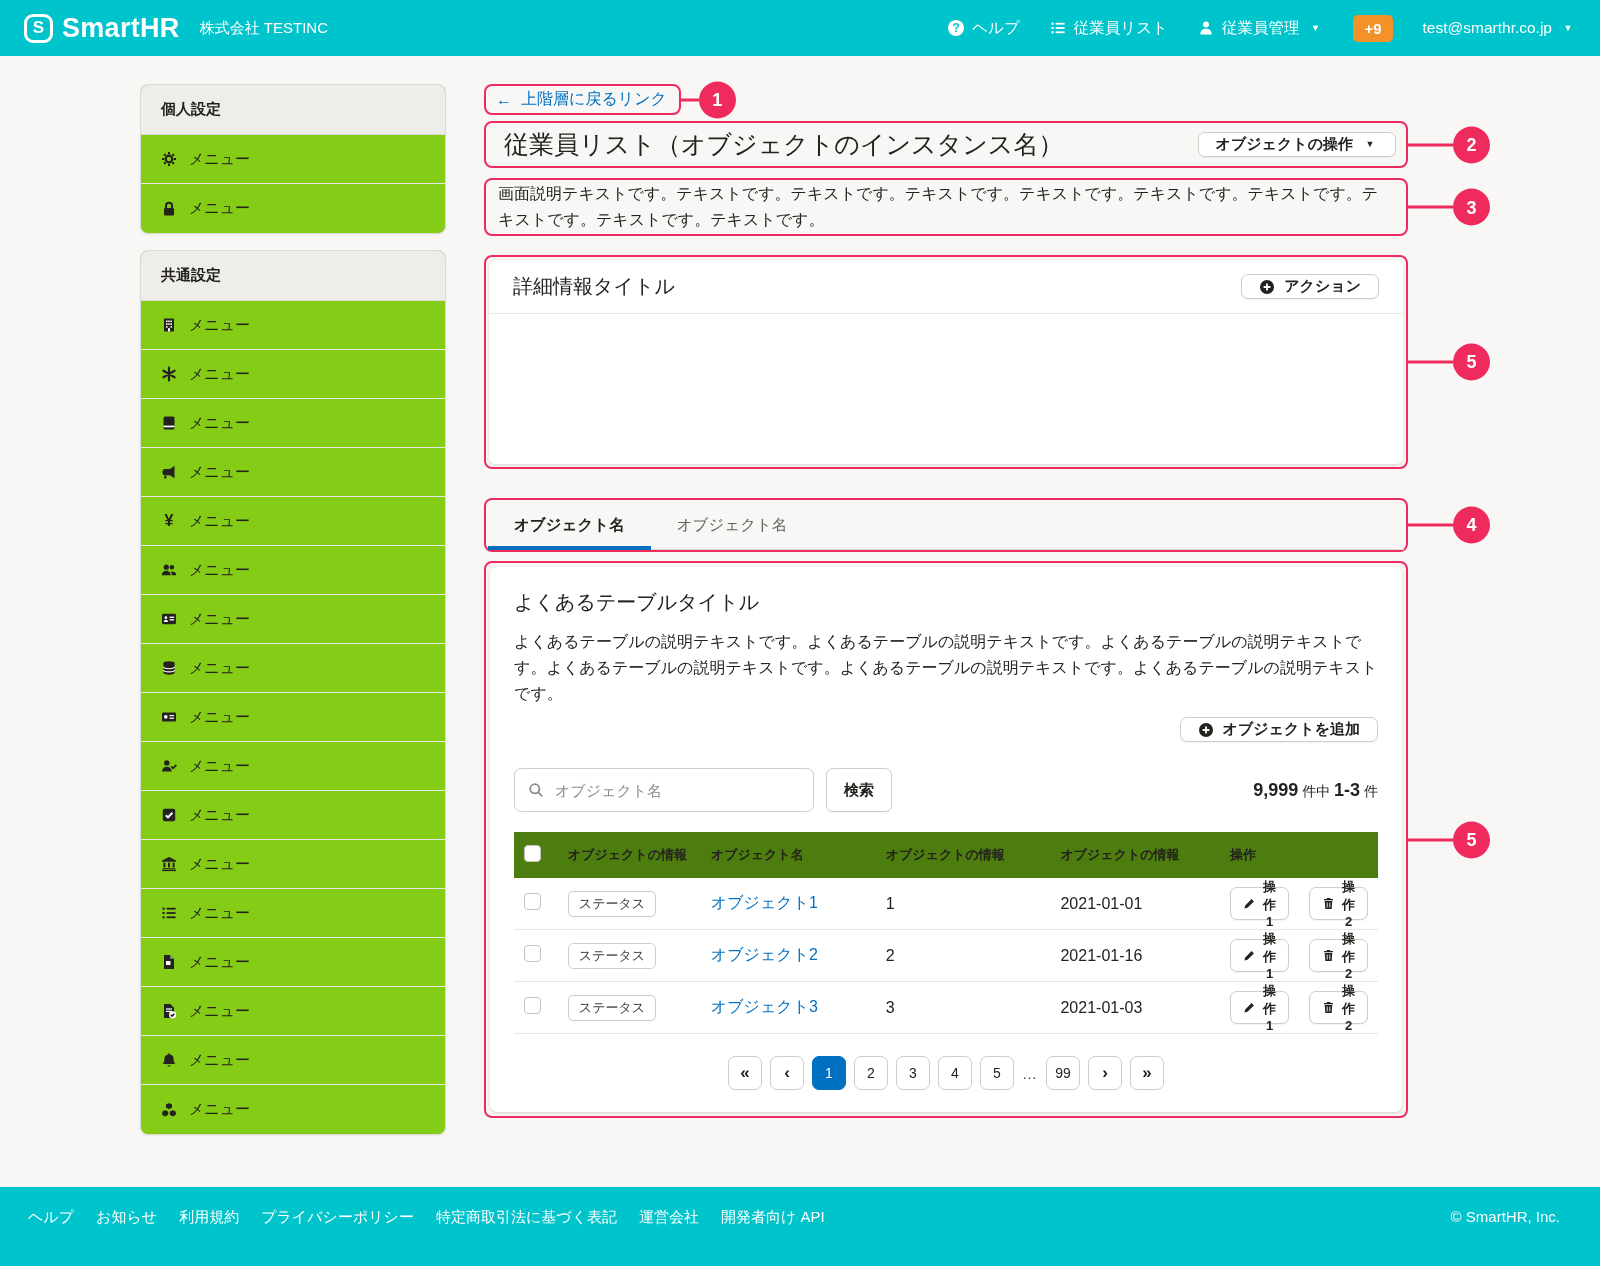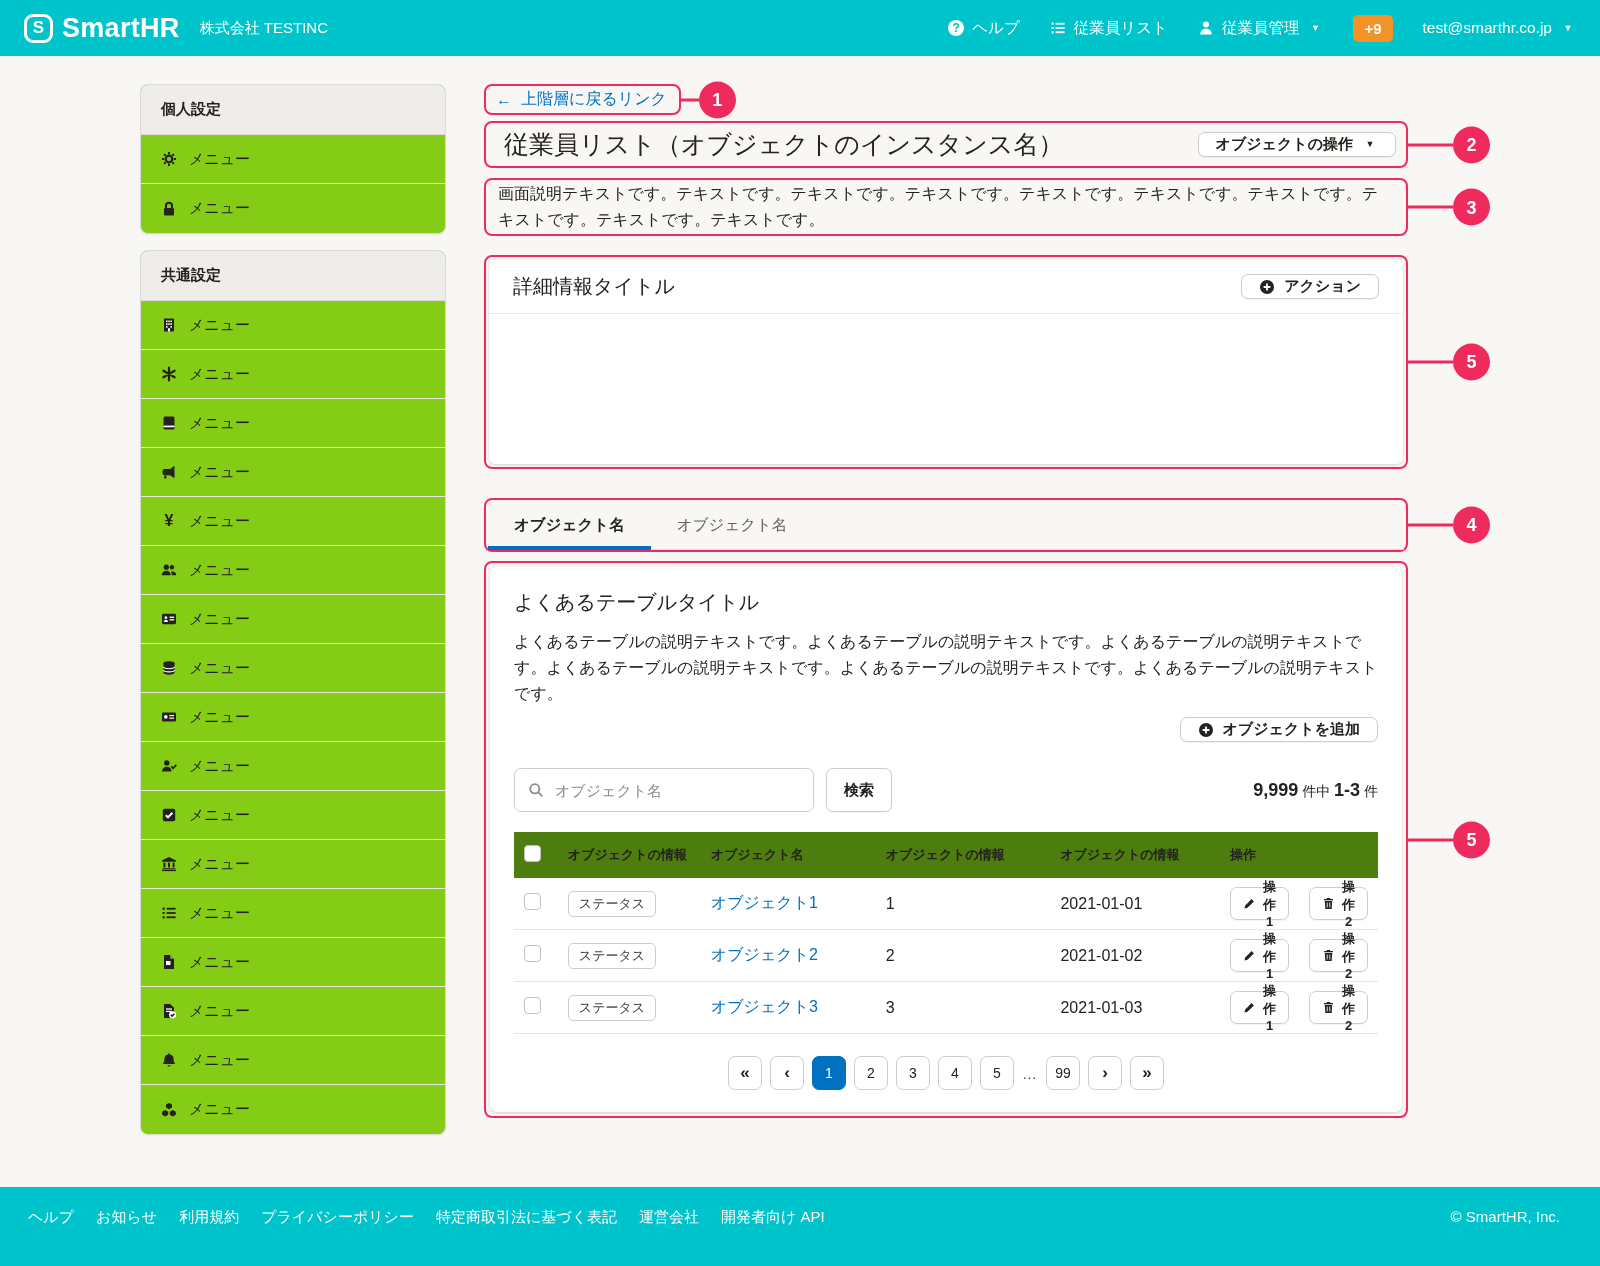--- a/index.html
+++ b/index.html
@@ -514,21 +514,21 @@
                     <span>操作2</span>
                   </button>
                 </span>
               </td>
             </tr>
             <tr>
               <td class="col-check"><span class="checkbox"></span></td>
               <td><span class="status-badge">ステータス</span></td>
               <td><a class="obj-link">オブジェクト2</a></td>
               <td>2</td>
-              <td>2021-01-02</td>
+              <td>2021-01-16</td>
               <td>
                 <span class="ops">
                   <button class="btn op-btn">
                     <span class="icon">
                       <svg viewBox="0 0 16 16">
                         <path d="M1.8 14.2l.9-3.7 7.9-7.9 2.8 2.8-7.9 7.9z" fill="currentColor"></path>
                       </svg>
                     </span>
                     <span>操作1</span>
                   </button>

